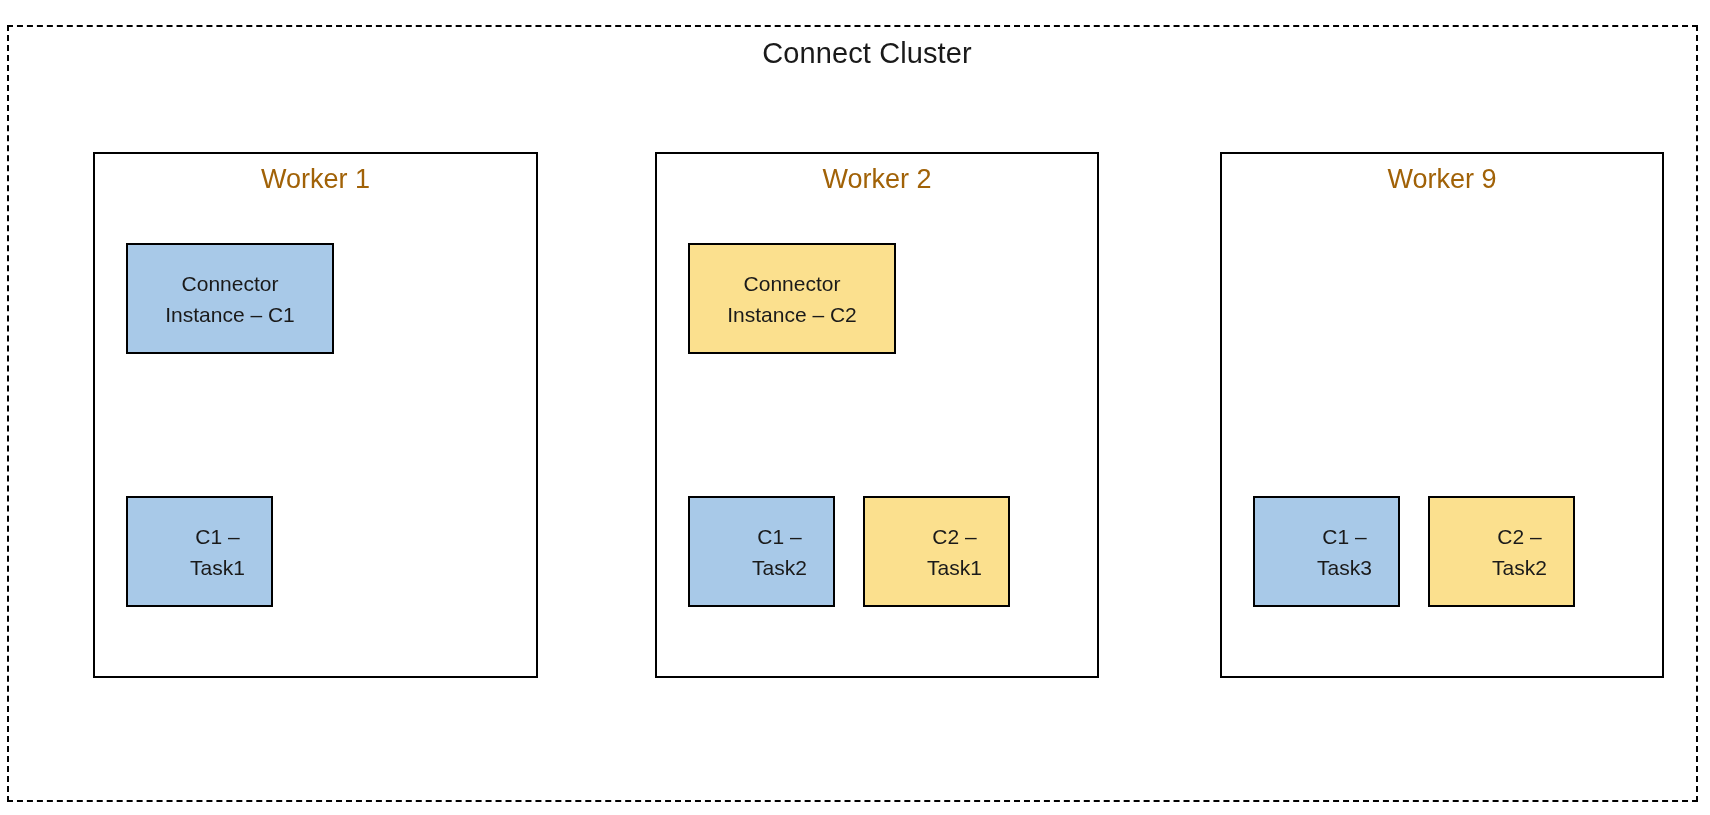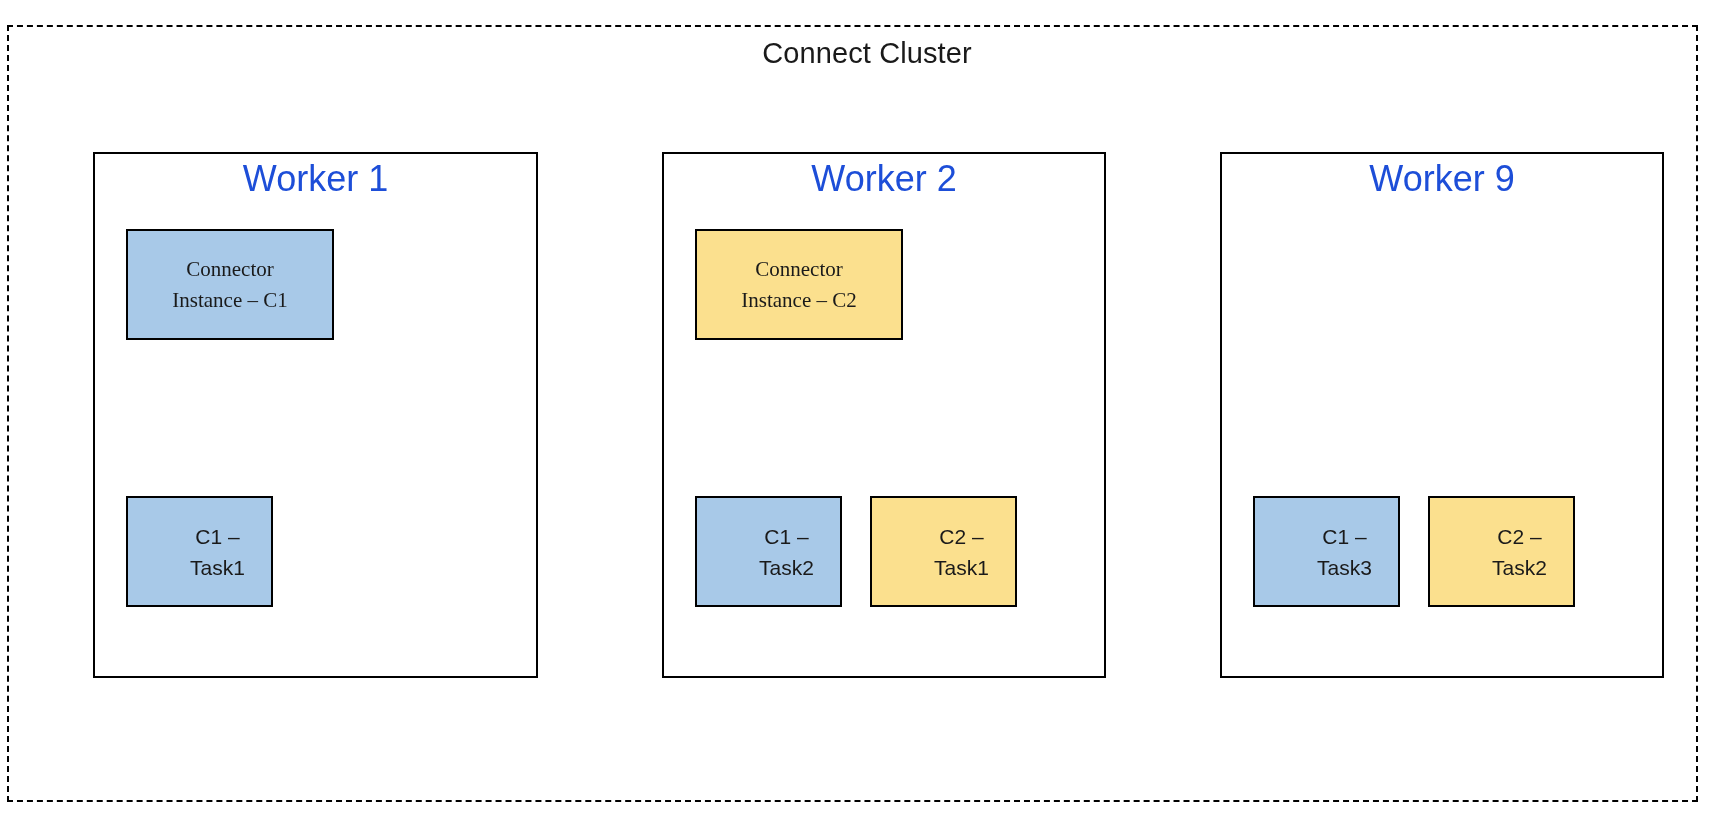--- a/index.html
+++ b/index.html
@@ -46,33 +46,33 @@
   
   .worker-box {
     position: absolute;
     box-sizing: border-box;
     border: 2px solid #000000;
     background: #ffffff;
     top: 152px;
     height: 526px;
   }
   #worker-box-1 { left: 93px;   width: 445px; }
-  #worker-box-2 { left: 655px;  width: 444px; margin-left: 7px; }
+  #worker-box-2 { left: 655px;  width: 444px; }
   #worker-box-3 { left: 1220px; width: 444px; }
 
   .worker-title {
     position: absolute;
     left: 0;
     right: 0;
     top: 9px;
     text-align: center;
-    font-size: 36px;
+    font-size: 27px;
     line-height: 32px;
     font-weight: 400;
-    color: #1d4ed8;
+    color: #a16207;
     white-space: nowrap;
   }
   
   .block {
     position: absolute;
     box-sizing: border-box;
     border: 2px solid #000000;
     display: flex;
     align-items: center;
     justify-content: center;
@@ -80,25 +80,24 @@
     font-size: 21px;
     line-height: 31px;
     font-weight: 400;
     color: #1a1a1a;
     white-space: pre-line;
   }
   .block.blue   { background: #a8c9e8; }
   .block.yellow { background: #fbe08e; }
 
   .connector-block {
-    top: 75px;
+    top: 89px;
     left: 31px;
     width: 208px;
     height: 111px;
-    font-family: Liberation Serif, serif;
   }
   .task-block {
     top: 342px;
     width: 147px;
     height: 111px;
     padding-left: 36px;
   }
   .task-slot-1 { left: 31px; }
   .task-slot-2 { left: 206px; }
 </style>

